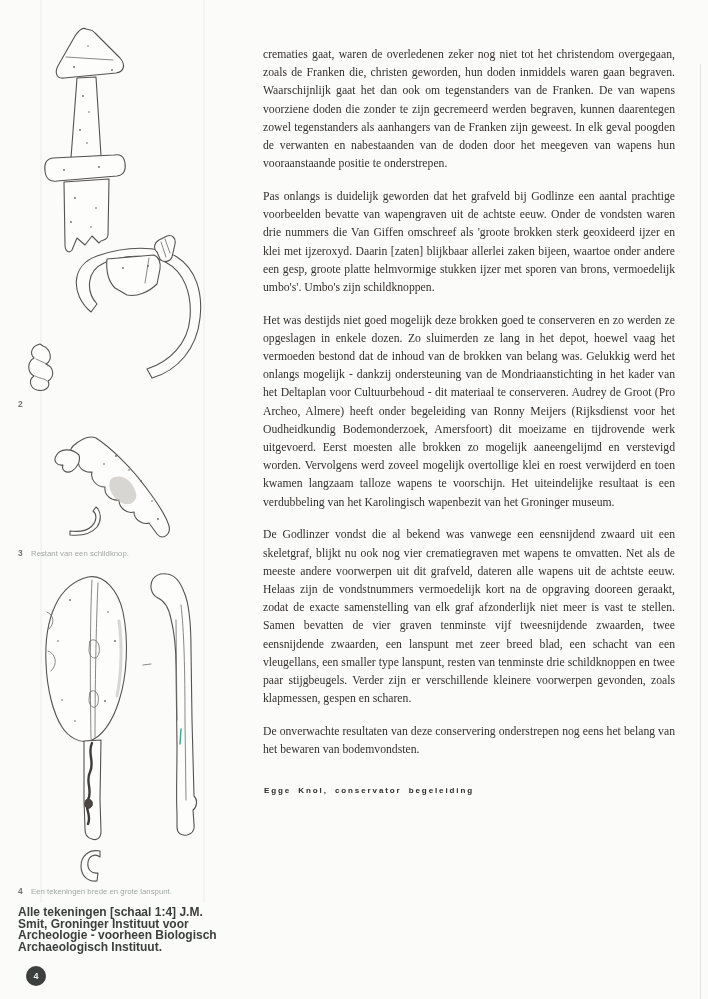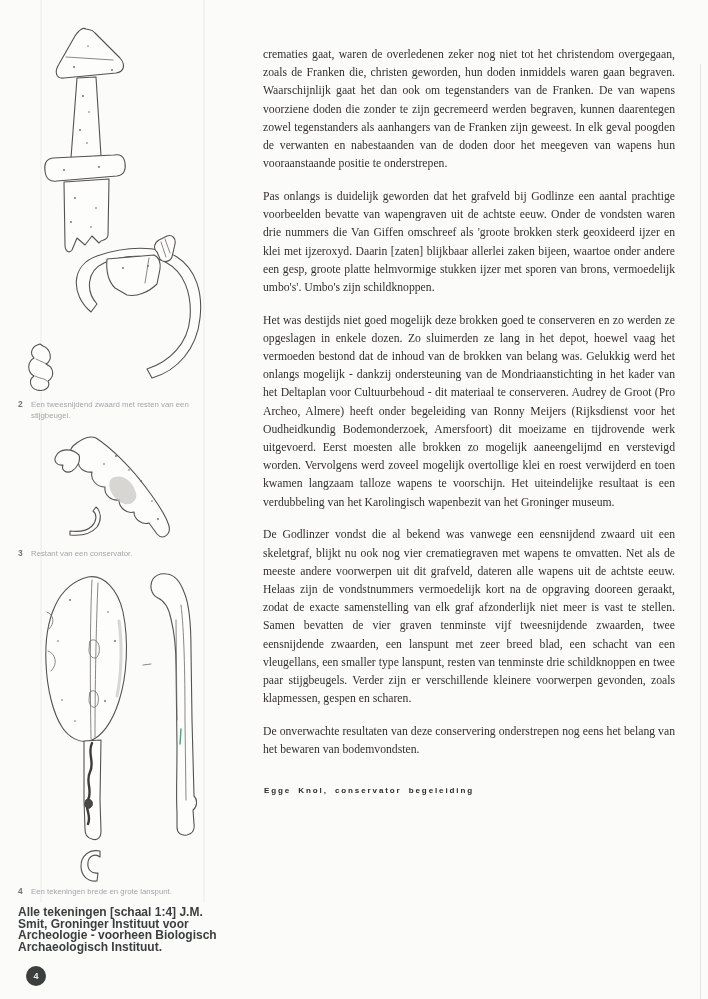--- a/index.html
+++ b/index.html
@@ -133,25 +133,24 @@
       <path class="thin" d="M181,605 C184,630 185,670 185,720 L186,800"></path>
       <path class="thin" d="M176,620 L177,720"></path>
       <path class="green" d="M181,729 L180,744"></path>
       <path class="thin" d="M143,665 L151,664"></path>
       <path d="M100,851 C89,849 81,856 81,866 C81,876 88,882 97,881 L98,873 C91,874 87,869 88,862 C89,856 95,853 100,857 Z"></path>
     </g>
   </svg>
 
   <div class="caption cap2">
     <span class="capnum">2</span>
-    <span>Een tweesnijdend zwaard met resten van een stijgbeugel.</span>
   </div>
   <div class="caption cap3">
     <span class="capnum">3</span>
-    <span>Restant van een conservator.</span>
+    <span>Restant van een schildknop.</span>
   </div>
   <div class="caption cap4">
     <span class="capnum">4</span>
     <span>Een tekeningen brede en grote lanspunt.</span>
   </div>
 
   <div class="credit">Alle tekeningen [schaal 1:4] J.M. Smit, Groninger Instituut voor Archeologie - voorheen Biologisch Archaeologisch Instituut.</div>
 
   <div class="textcol">
     <p>crematies gaat, waren de overledenen zeker nog niet tot het christendom overgegaan, zoals de Franken die, christen geworden, hun doden inmiddels waren gaan begraven. Waarschijnlijk gaat het dan ook om tegenstanders van de Franken. De van wapens voorziene doden die zonder te zijn gecremeerd werden begraven, kunnen daarentegen zowel tegenstanders als aanhangers van de Franken zijn geweest. In elk geval poogden de verwanten en nabestaanden van de doden door het meegeven van wapens hun vooraanstaande positie te onderstrepen.</p>

